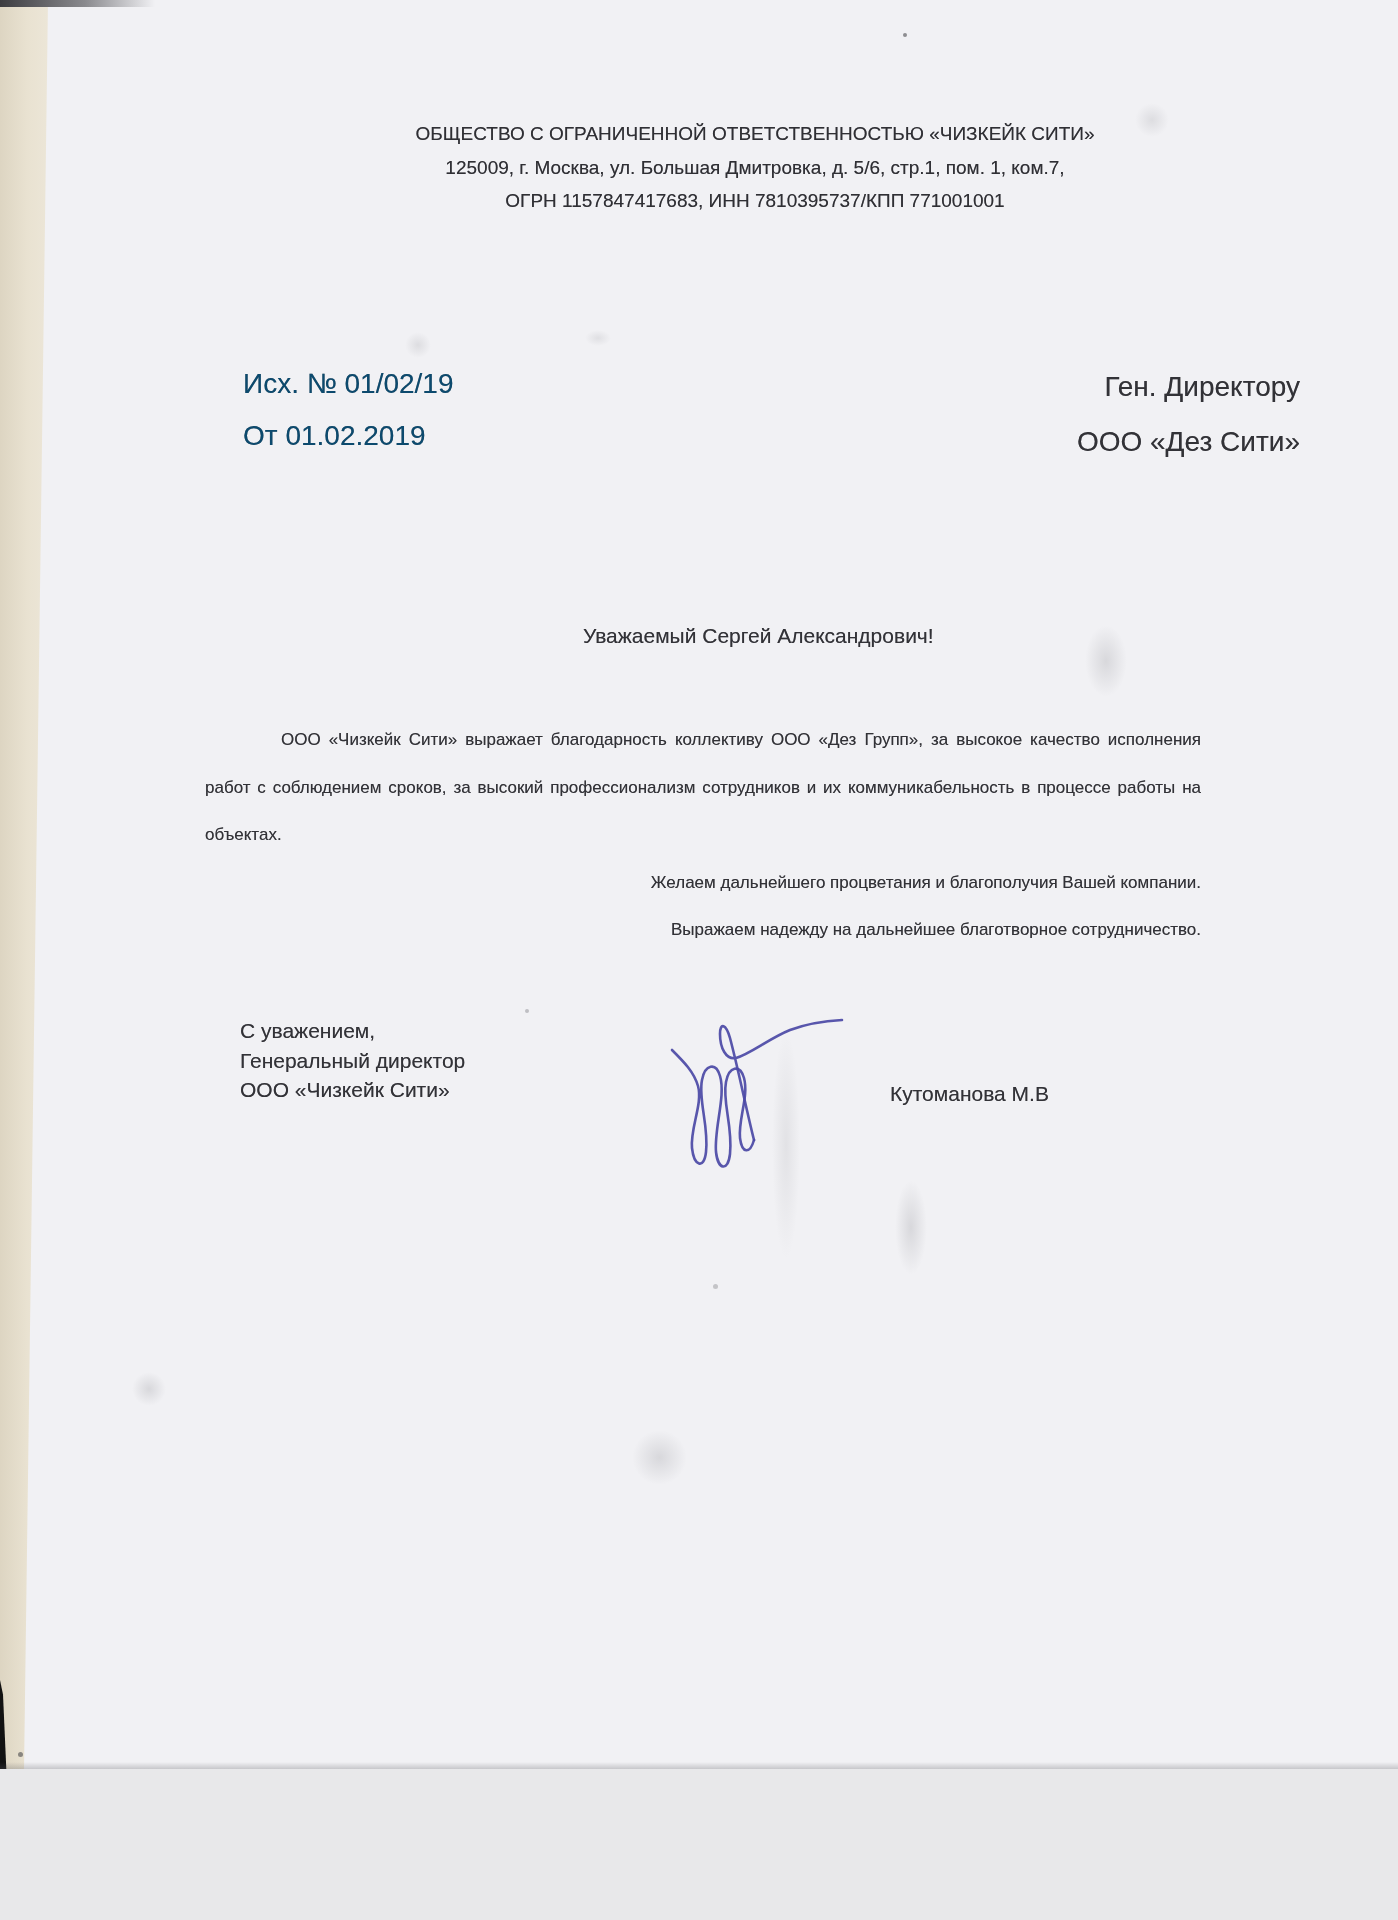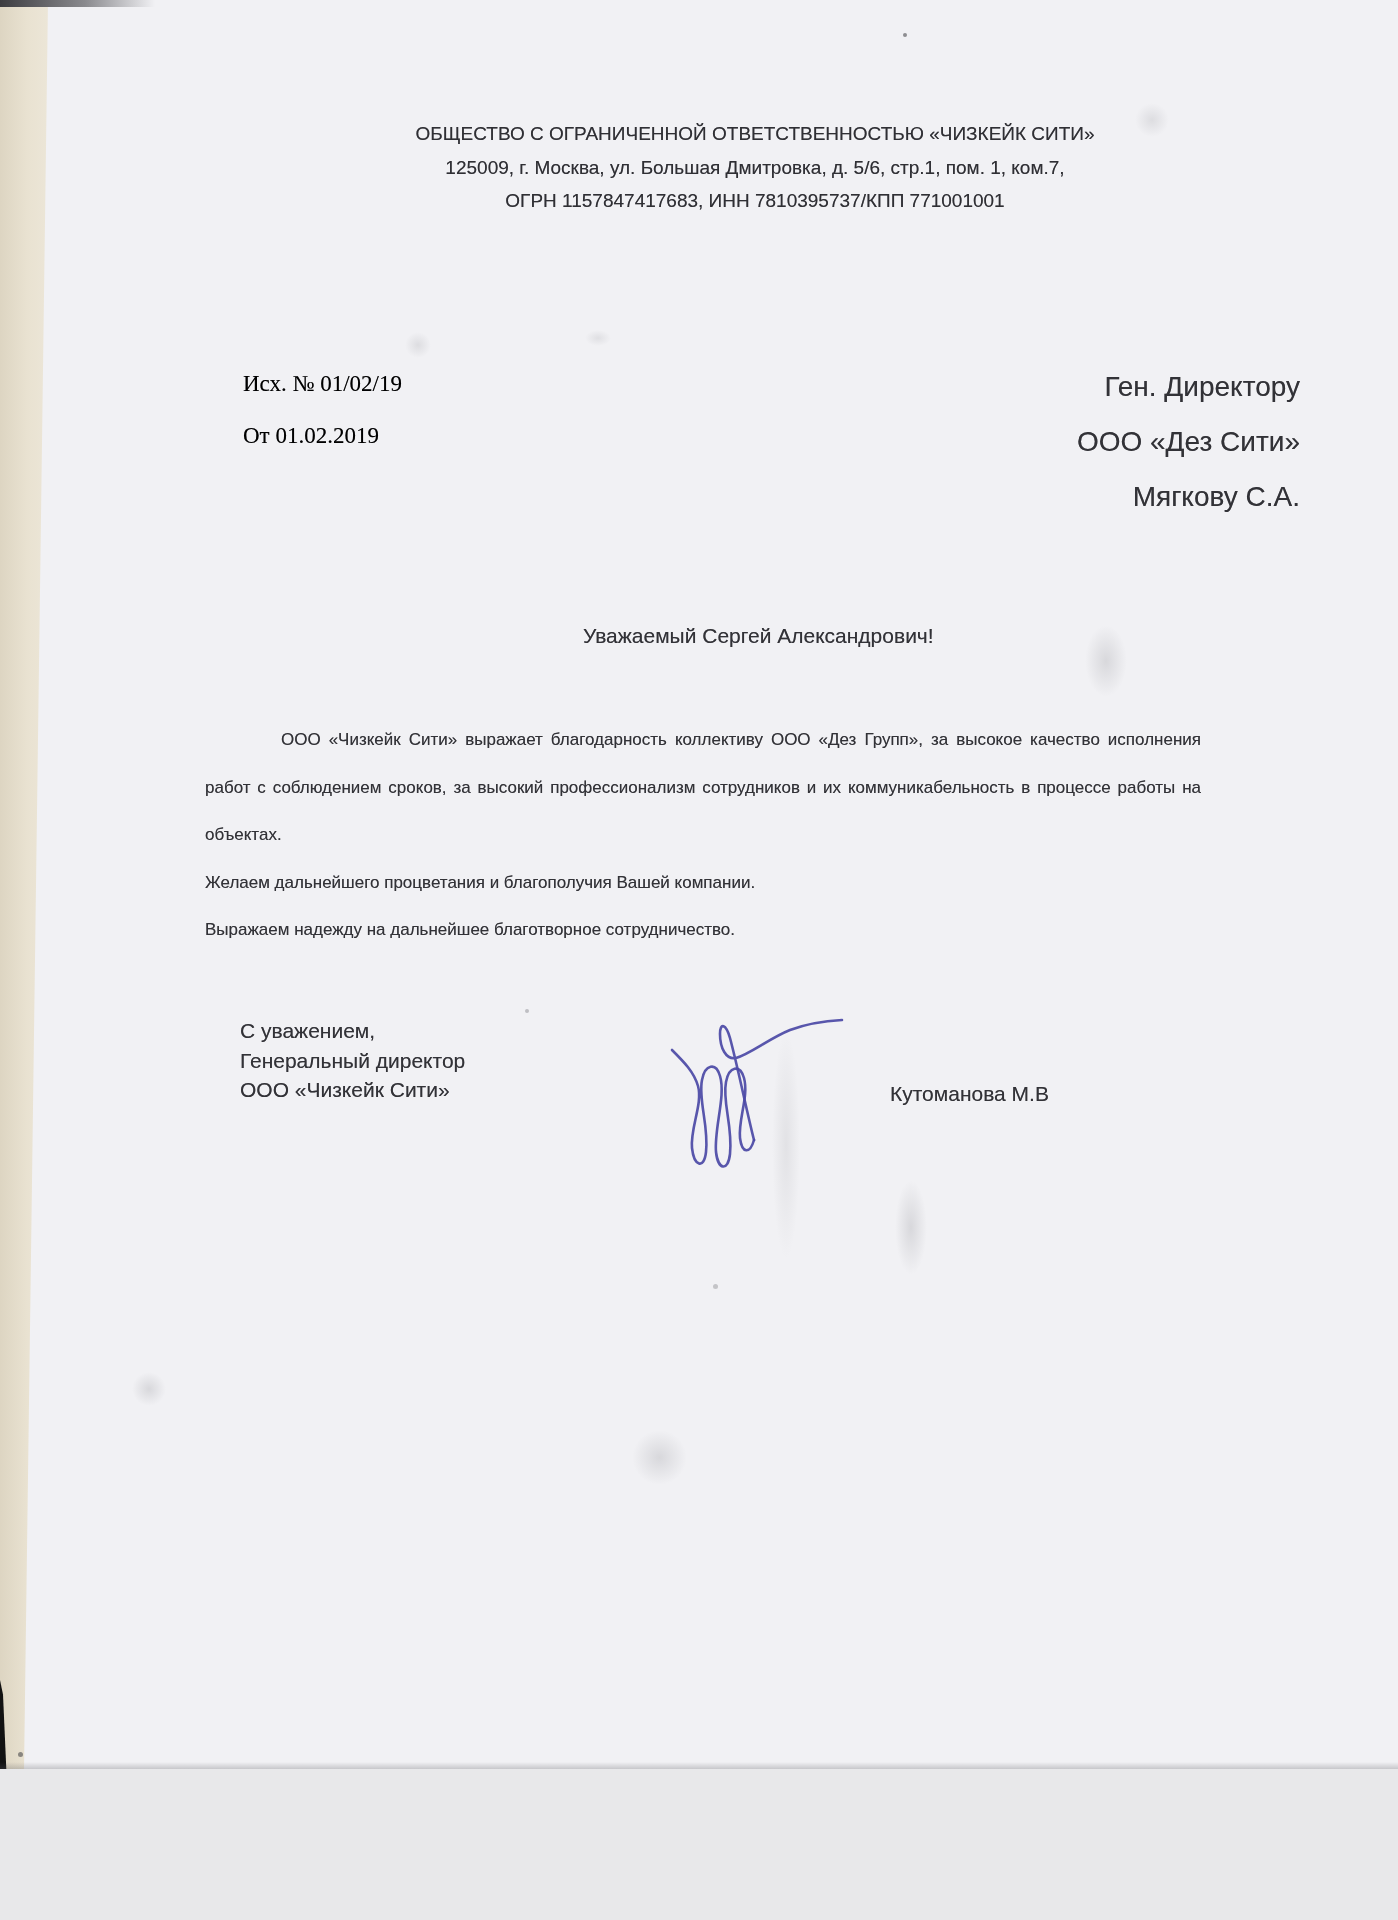--- a/index.html
+++ b/index.html
@@ -32,35 +32,35 @@
   .smudge{position:absolute;border-radius:50%;
     background:radial-gradient(ellipse at center,rgba(115,115,122,.20),rgba(115,115,122,0) 70%);}
   .speck{position:absolute;border-radius:50%;background:rgba(60,60,64,.55);}
   
   .letterhead{
     position:absolute;left:280px;top:117px;width:950px;
     text-align:center;font-size:19px;line-height:33.5px;color:#2f2f34;
   }
   .ref{
     position:absolute;left:243px;top:358px;
-    font-family:Liberation Serif, serif;
-    font-size:23px;line-height:52px;color:#000000;
+    font-family:Liberation Sans, sans-serif;
+    font-size:28px;line-height:52px;color:#0c4a6e;
   }
   .addressee{
     position:absolute;left:800px;top:359px;width:500px;
     text-align:right;font-size:28px;line-height:55px;color:#323237;
   }
   .salutation{
     position:absolute;left:583px;top:624px;font-size:21px;color:#323237;
   }
   .letter-body{
     position:absolute;left:205px;top:716px;width:996px;
     font-size:17px;line-height:47.6px;color:#323237;
   }
-  .letter-body p{margin:0;}
+  .letter-body p{margin:0;text-align:right;}
   .letter-body p.first{text-align:justify;text-indent:76px;}
   .closing{
     position:absolute;left:240px;top:1016px;
     font-size:21px;line-height:29.5px;color:#323237;
   }
   .signer{
     position:absolute;left:890px;top:1082px;font-size:21px;color:#323237;
   }
   .ink{position:absolute;left:650px;top:1008px;}
 </style>
@@ -95,21 +95,20 @@
   </header>
 
   <div class="ref">
     <div>Исх. № 01/02/19</div>
     <div>От 01.02.2019</div>
   </div>
 
   <div class="addressee">
     <div>Ген. Директору</div>
     <div>ООО «Дез Сити»</div>
-    <div>Мягкову С.А.</div>
   </div>
 
   <div class="salutation">Уважаемый Сергей Александрович!</div>
 
   <div class="letter-body">
     <p class="first">ООО «Чизкейк Сити» выражает благодарность коллективу ООО «Дез Групп», за высокое качество исполнения работ с соблюдением сроков, за высокий профессионализм сотрудников и их коммуникабельность в процессе работы на объектах.</p>
     <p>Желаем дальнейшего процветания и благополучия Вашей компании.</p>
     <p>Выражаем надежду на дальнейшее благотворное сотрудничество.</p>
   </div>
 

